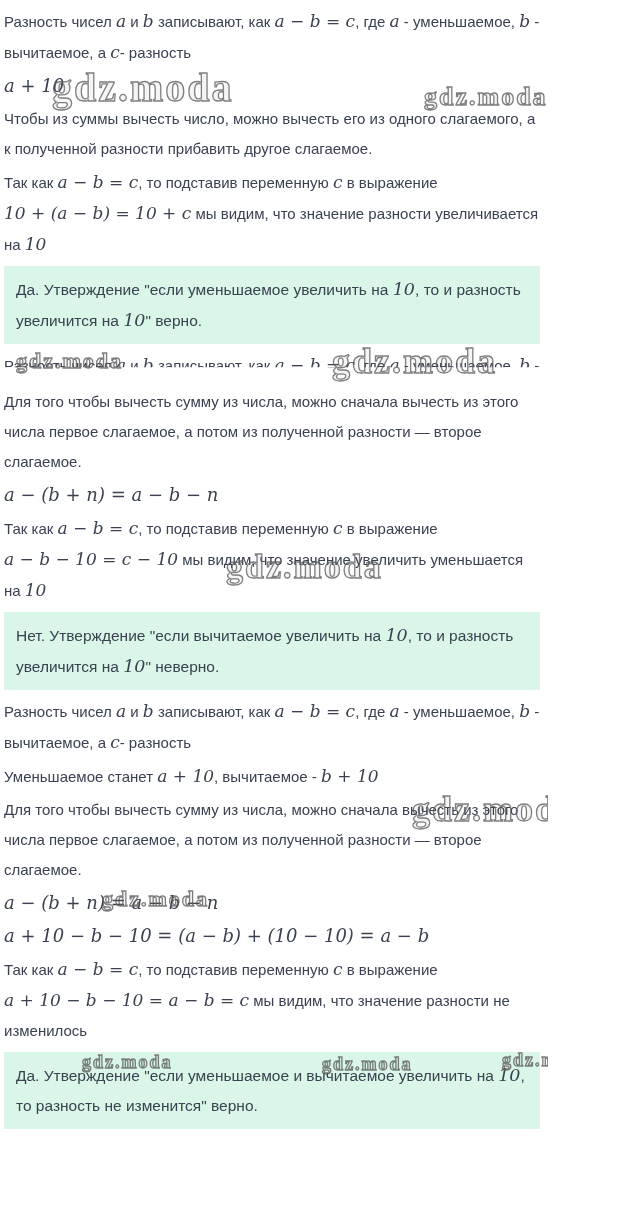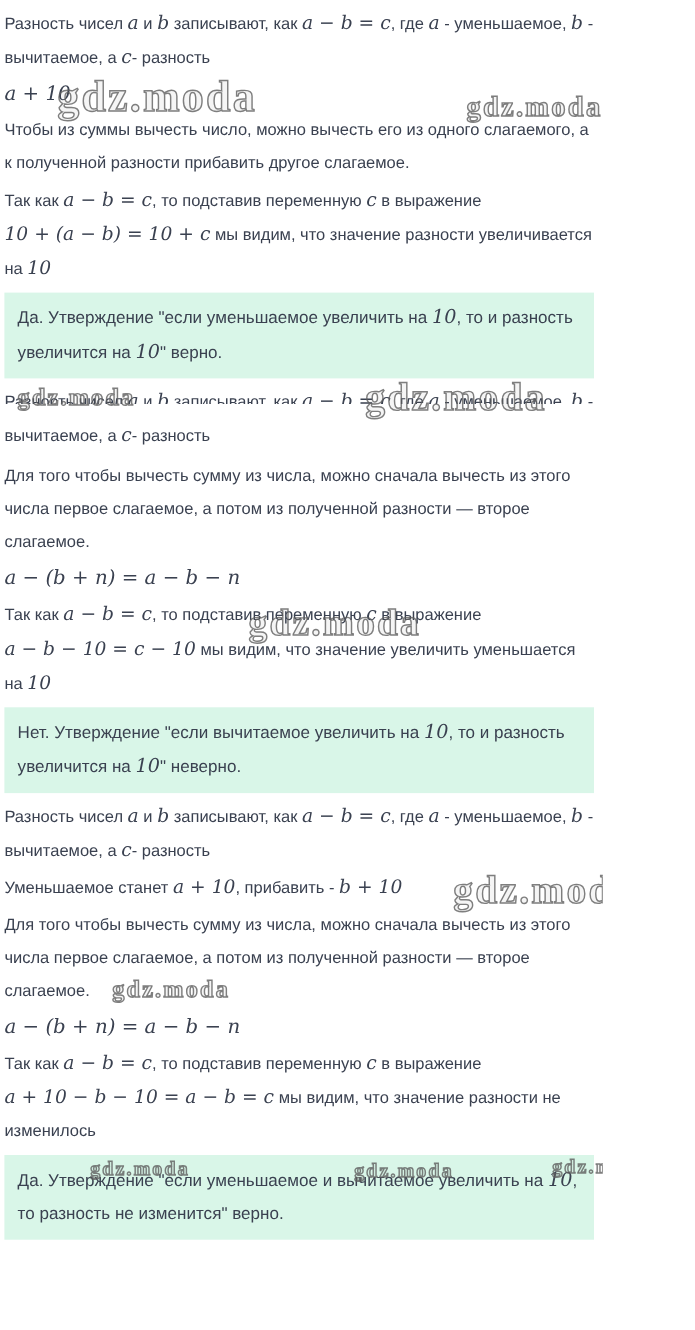--- a/index.html
+++ b/index.html
@@ -65,32 +65,32 @@
 <div class="page">
 
   <p class="p"><span>Разность чисел </span><span class="math">a</span><span> и </span><span class="math">b</span><span> записывают, как </span><span class="math">a − b = c</span><span>, где </span><span class="math">a</span><span> - уменьшаемое,  </span><span class="math">b</span><span> - вычитаемое, а </span><span class="math">c</span><span>- разность</span></p>
   <p class="p formula"><span class="math">a + 10</span></p>
   <p class="p"><span>Чтобы из суммы вычесть число, можно вычесть его из одного слагаемого, а к полученной разности прибавить другое слагаемое.</span></p>
   <p class="p"><span>Так как </span><span class="math">a − b = c</span><span>, то подставив переменную </span><span class="math">c</span><span> в выражение </span><span class="math">10 + (a − b) = 10 + c</span><span> мы видим, что значение разности увеличивается на </span><span class="math">10</span></p>
 
   <div class="green"><span>Да. Утверждение "если уменьшаемое увеличить на </span><span class="math">10</span><span>, то и разность увеличится на </span><span class="math">10</span><span>" верно.</span></div>
 
   <p class="p cut"><span>Разность чисел </span><span class="math">a</span><span> и </span><span class="math">b</span><span> записывают, как </span><span class="math">a − b = c</span><span>, где </span><span class="math">a</span><span> - уменьшаемое,  </span><span class="math">b</span><span> -</span></p>
-  <p class="p"><span>вычитаемое, а </span><span class="math">c</span><span>- разность</span></p>
 
   <p class="p gap-top"><span>Для того чтобы вычесть сумму из числа, можно сначала вычесть из этого числа первое слагаемое, а потом из полученной разности — второе слагаемое.</span></p>
   <p class="p formula"><span class="math">a − (b + n) = a − b − n</span></p>
   <p class="p"><span>Так как </span><span class="math">a − b = c</span><span>, то подставив переменную </span><span class="math">c</span><span> в выражение </span><span class="math">a − b − 10 = c − 10</span><span> мы видим, что значение увеличить уменьшается на </span><span class="math">10</span></p>
 
   <div class="green"><span>Нет. Утверждение "если вычитаемое увеличить на </span><span class="math">10</span><span>, то и разность увеличится на </span><span class="math">10</span><span>" неверно.</span></div>
 
   <p class="p"><span>Разность чисел </span><span class="math">a</span><span> и </span><span class="math">b</span><span> записывают, как </span><span class="math">a − b = c</span><span>, где </span><span class="math">a</span><span> - уменьшаемое,  </span><span class="math">b</span><span> - вычитаемое, а </span><span class="math">c</span><span>- разность</span></p>
-  <p class="p"><span>Уменьшаемое станет </span><span class="math">a + 10</span><span>, прибавить - </span><span class="math">b + 10</span></p>
+  <p class="p"><span>Уменьшаемое станет </span><span class="math">a + 10</span><span>, вычитаемое - </span><span class="math">b + 10</span></p>
   <p class="p"><span>Для того чтобы вычесть сумму из числа, можно сначала вычесть из этого числа первое слагаемое, а потом из полученной разности — второе слагаемое.</span></p>
   <p class="p formula"><span class="math">a − (b + n) = a − b − n</span></p>
+  <p class="p formula"><span class="math">a + 10 − b − 10 = (a − b) + (10 − 10) = a − b</span></p>
   <p class="p"><span>Так как </span><span class="math">a − b = c</span><span>, то подставив переменную </span><span class="math">c</span><span> в выражение </span><span class="math">a + 10 − b − 10 = a − b = c</span><span> мы видим, что значение разности не изменилось</span></p>
 
   <div class="green"><span>Да. Утверждение "если уменьшаемое и вычитаемое увеличить на </span><span class="math">10</span><span>, то разность не изменится" верно.</span></div>
 
   <span class="wm wm-1">gdz.moda</span>
   <span class="wm wm-2">gdz.moda</span>
   <span class="wm wm-3">gdz.moda</span>
   <span class="wm wm-4">gdz.moda</span>
   <span class="wm wm-5">gdz.moda</span>
   <span class="wm wm-6">gdz.moda</span>

